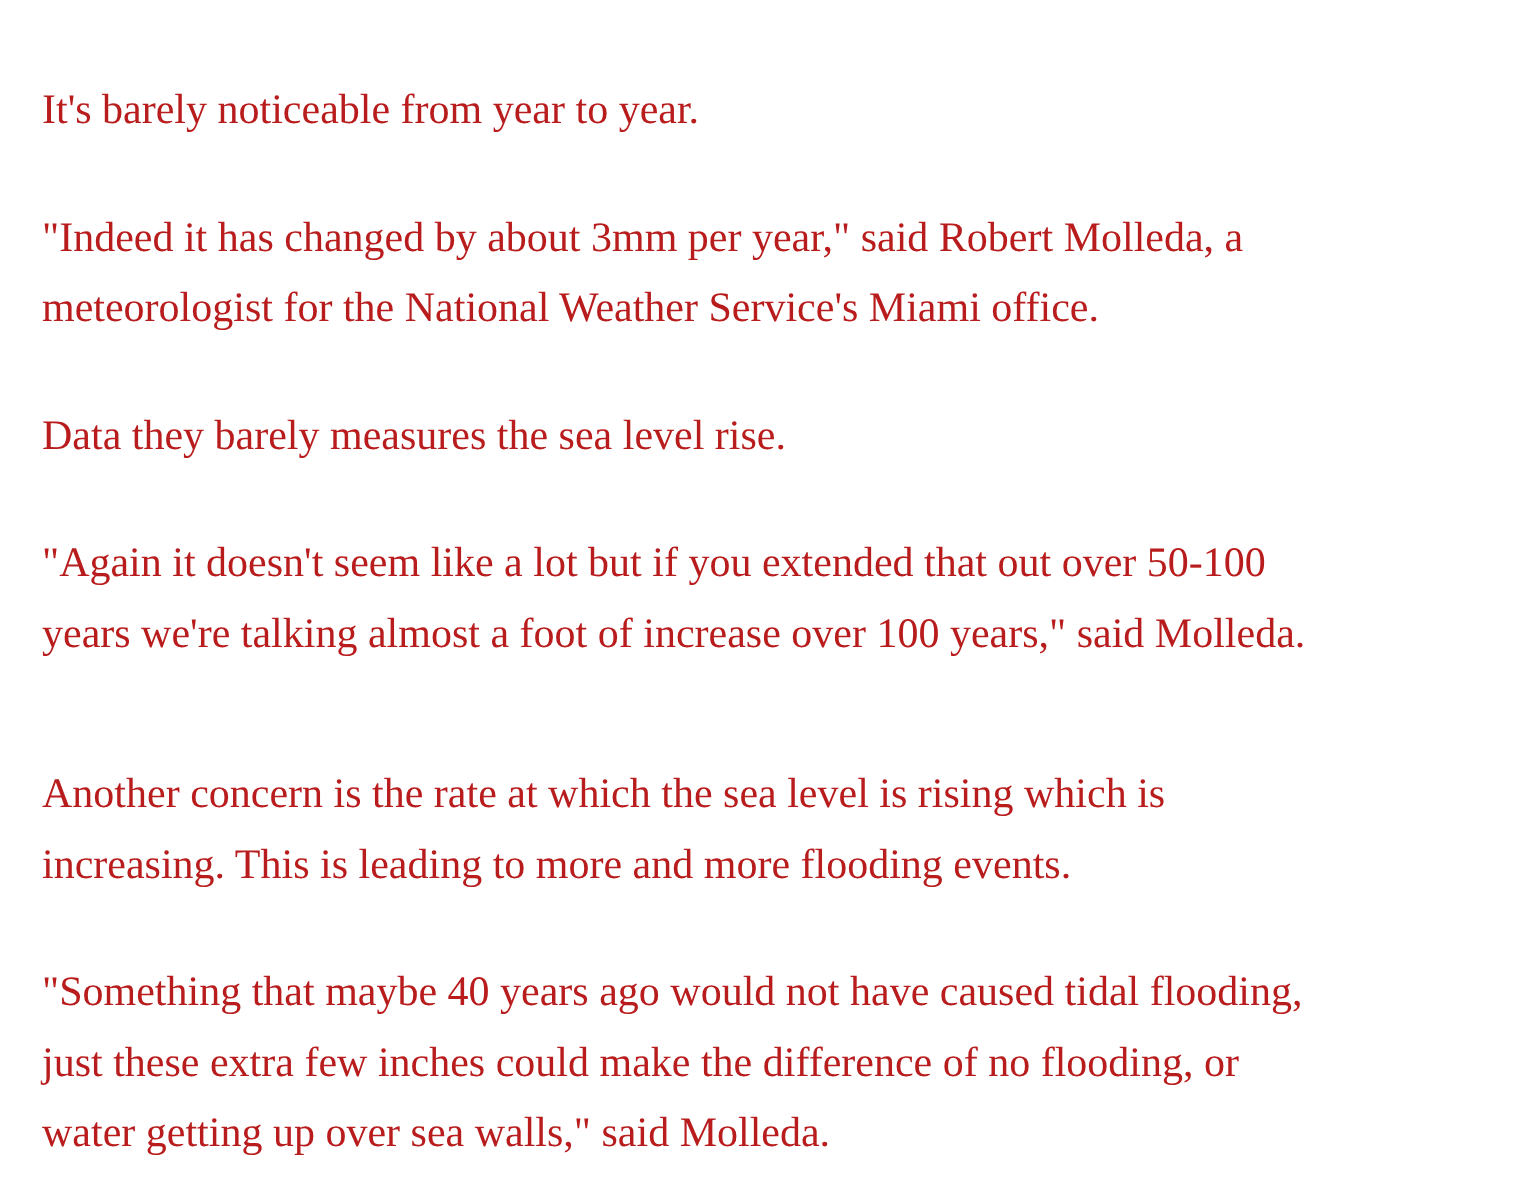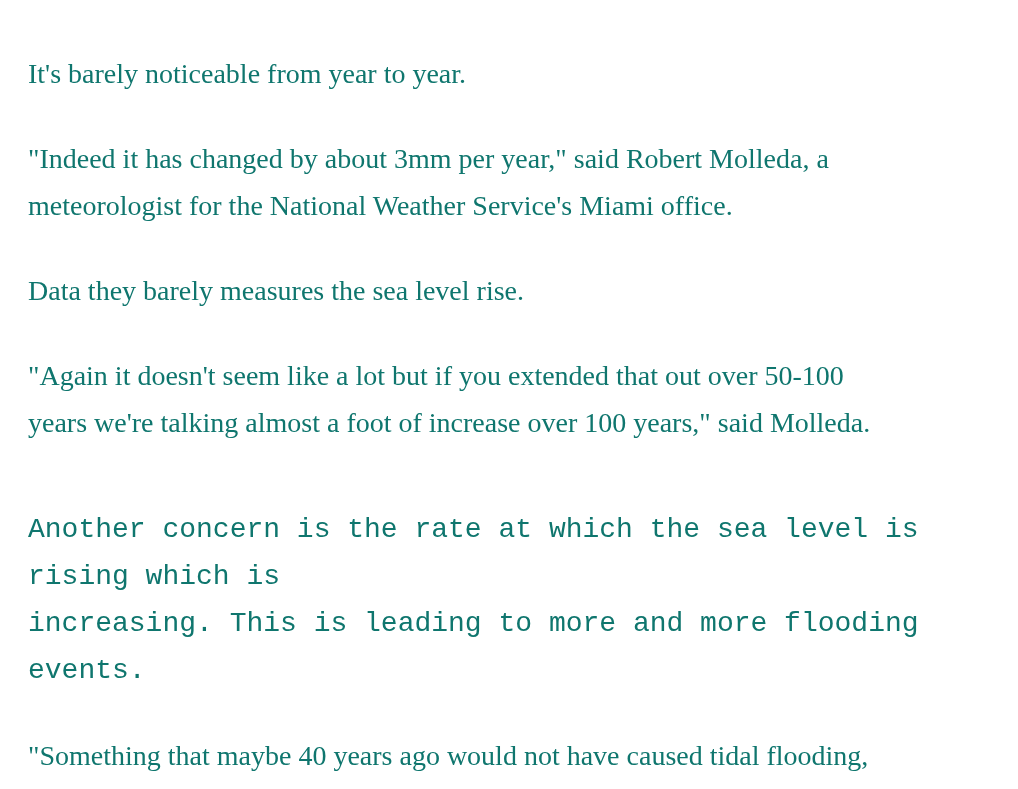--- a/index.html
+++ b/index.html
@@ -9,29 +9,28 @@
   }
   .article {
     box-sizing: border-box;
     width: 1018px;
     height: 789px;
     padding: 50px 28px 0 28px;
     overflow: hidden;
     font-family: "Liberation Serif", "DejaVu Serif", serif;
     font-size: 28px;
     line-height: 47px;
-    color: #0f766e;
+    color: #b91c1c;
   }
   .article p {
     margin: 0 0 38px 0;
     white-space: pre-line; 
   }
   .article p.extra-gap {
     margin-top: 60px; 
-    font-family: Liberation Mono, monospace;
   }
 </style>
 </head>
 <body>
 
 <div class="article">
   <p>It's barely noticeable from year to year.</p>
   <p>"Indeed it has changed by about 3mm per year," said Robert Molleda, a
 meteorologist for the National Weather Service's Miami office.</p>
   <p>Data they barely measures the sea level rise.</p>

